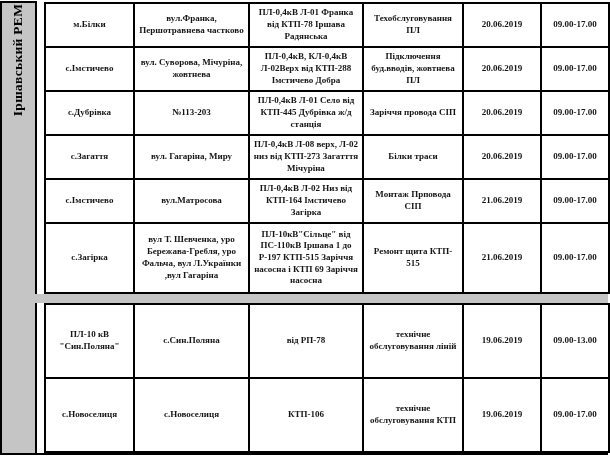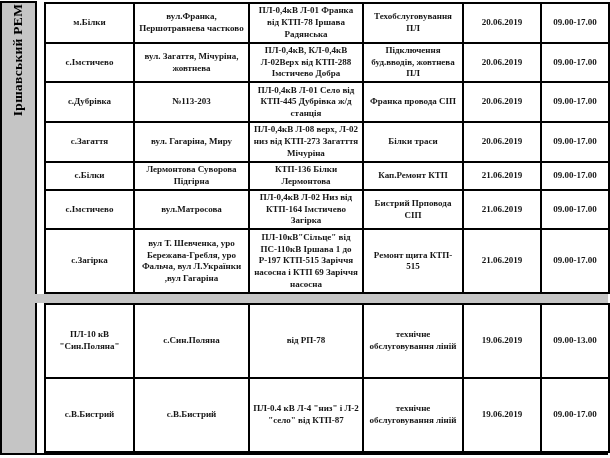--- a/index.html
+++ b/index.html
@@ -99,55 +99,47 @@
           <tr>
             <td>м.Білки</td>
             <td>вул.Франка, Першотравнева частково</td>
             <td>ПЛ-0,4кВ Л-01 Франка від КТП-78 Іршава Радянська</td>
             <td>Техобслуговування ПЛ</td>
             <td>20.06.2019</td>
             <td>09.00-17.00</td>
           </tr>
           <tr>
             <td>с.Імстичево</td>
-            <td>вул. Загаття, Мічуріна, жовтнева</td>
+            <td>вул. Суворова, Мічуріна, жовтнева</td>
             <td>ПЛ-0,4кВ, КЛ-0,4кВ Л-02Верх від КТП-288 Імстичево Добра</td>
             <td>Підключення буд.вводів, жовтнева ПЛ</td>
             <td>20.06.2019</td>
             <td>09.00-17.00</td>
           </tr>
           <tr>
             <td>с.Дубрівка</td>
             <td>№113-203</td>
             <td>ПЛ-0,4кВ Л-01 Село від КТП-445 Дубрівка ж/д станція</td>
-            <td>Франка провода СІП</td>
+            <td>Заріччя провода СІП</td>
             <td>20.06.2019</td>
             <td>09.00-17.00</td>
           </tr>
           <tr>
             <td>с.Загаття</td>
             <td>вул. Гагаріна, Миру</td>
             <td>ПЛ-0,4кВ Л-08 верх, Л-02 низ від КТП-273 Загатття Мічуріна</td>
             <td>Білки траси</td>
             <td>20.06.2019</td>
             <td>09.00-17.00</td>
           </tr>
           <tr>
-            <td>с.Білки</td>
-            <td>Лермонтова Суворова Підгірна</td>
-            <td>КТП-136 Білки Лермонтова</td>
-            <td>Кап.Ремонт КТП</td>
-            <td>21.06.2019</td>
-            <td>09.00-17.00</td>
-          </tr>
-          <tr>
             <td>с.Імстичево</td>
             <td>вул.Матросова</td>
             <td>ПЛ-0,4кВ Л-02 Низ від КТП-164 Імстичево Загірка</td>
-            <td>Бистрий Прповода СІП</td>
+            <td>Монтаж Прповода СІП</td>
             <td>21.06.2019</td>
             <td>09.00-17.00</td>
           </tr>
           <tr>
             <td>с.Загірка</td>
             <td>вул Т. Шевченка, уро Бережава-Гребля, уро Фальча, вул Л.Українки ,вул Гагаріна</td>
             <td>ПЛ-10кВ"Сільце" від ПС-110кВ Іршава 1 до Р-197 КТП-515 Заріччя насосна і КТП 69 Заріччя насосна</td>
             <td>Ремонт щита КТП- 515</td>
             <td>21.06.2019</td>
             <td>09.00-17.00</td>
@@ -169,24 +161,24 @@
       <tbody id="tbody-bottom">
           <tr>
             <td>ПЛ-10 кВ "Син.Поляна"</td>
             <td>с.Син.Поляна</td>
             <td>від РП-78</td>
             <td>технічне обслуговування ліній</td>
             <td>19.06.2019</td>
             <td>09.00-13.00</td>
           </tr>
           <tr>
-            <td>с.В.Бистрий</td>
-            <td>с.В.Бистрий</td>
-            <td>ПЛ-0.4 кВ Л-4 "низ" і Л-2 "село" від КТП-87</td>
-            <td>технічне обслуговування ліній</td>
+            <td>с.Новоселиця</td>
+            <td>с.Новоселиця</td>
+            <td>КТП-106</td>
+            <td>технічне обслуговування КТП</td>
             <td>19.06.2019</td>
             <td>09.00-17.00</td>
           </tr>
         </tbody>
     </table>
 
   </div>
 
   <div class="bottom-rule"></div>
 </div>

